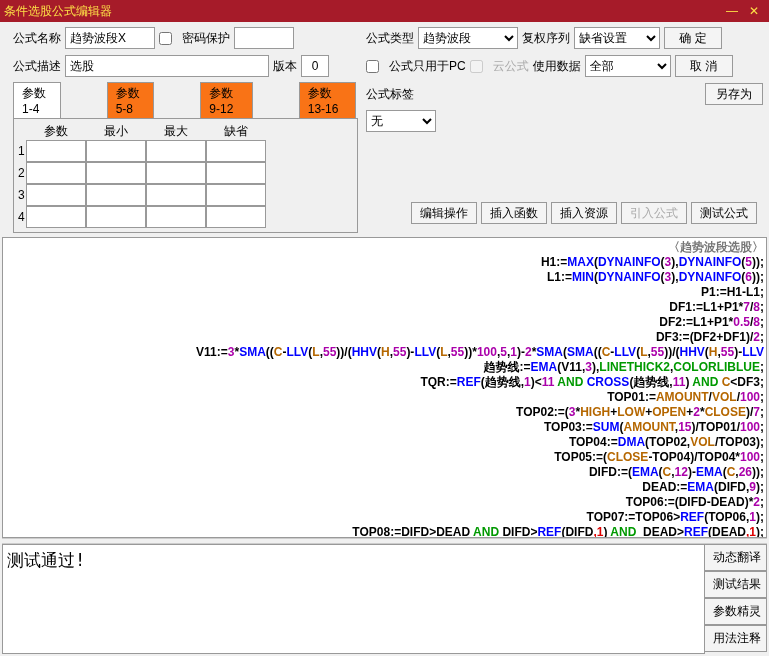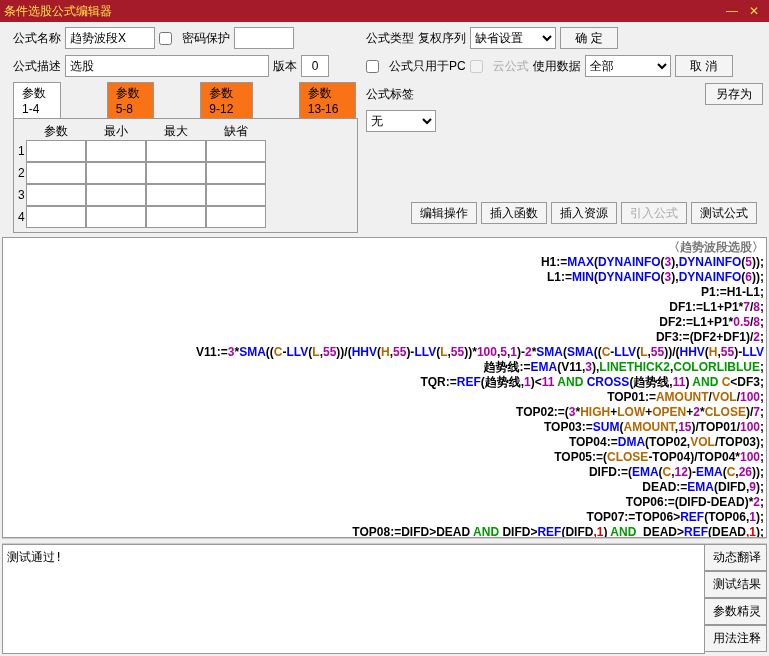--- a/index.html
+++ b/index.html
@@ -22,21 +22,21 @@
 .tab.active { background: #fff; }
 .paramgrid { border: 1px solid #999; border-top: none; background: #f0f0f0; padding: 4px; }
 .paramgrid table { border-collapse: collapse; }
 .paramgrid th { font-weight: normal; padding: 0 4px; }
 .paramgrid td input { width: 60px; }
 .tagrow { display: flex; align-items: center; gap: 6px; margin-top: 4px; }
 .toolbar { display: flex; gap: 4px; justify-content: flex-end; padding: 0 6px 4px; }
 .editor { flex: 1; background: #fff; border: 1px solid #999; margin: 0 2px; padding: 2px; font-family: "Consolas", "Courier New", monospace; font-size: 13px; overflow: auto; white-space: pre; line-height: 15px; font-weight: bold; text-align: right; }
 .splitter { height: 6px; background: #f0f0f0; border-top: 1px solid #ccc; border-bottom: 1px solid #ccc; cursor: row-resize; margin: 0 2px; }
 .bottom { display: flex; height: 110px; margin: 0 2px 2px; }
-.output { flex: 1; background: #fff; border: 1px solid #999; padding: 4px; font-family: "Consolas", monospace; font-size: 12px; }
+.output { flex: 1; background: #fff; border: 1px solid #999; padding: 4px; font-family: "Consolas", monospace; font-size: 17px; }
 .sidebtns { display: flex; flex-direction: column; width: 62px; }
 .sidebtns .btn { height: 27px; border-left: none; }
 .c-gray { color: #777; }
 .c-blue { color: #00f; }
 .c-green { color: #090; }
 .c-orange { color: #b56700; }
 .c-purple { color: #a0a; }
 .c-red { color: #d00; }
 .c-black { color: #000; }
 .btncol { display: flex; flex-direction: column; gap: 3px; width: 58px; }
@@ -112,20 +112,21 @@
               <td><input type="text" style=""></td>
             </tr>
       </tbody>
         </table>
     </div>
   </div>
 
   <div class="rightform">
     <div class="row">
       <span class="label">公式类型</span>
+      <select style="width:100px"><option>趋势波段</option></select>
       <span class="label">复权序列</span>
       <select style="width:86px"><option>缺省设置</option></select>
       <div class="btncol">
         <button class="btn">确 定</button>
       </div>
     </div>
     <div class="row">
       <label class="checkbox">
           <input type="checkbox" style=""> 
           <span>公式只用于PC</span>

